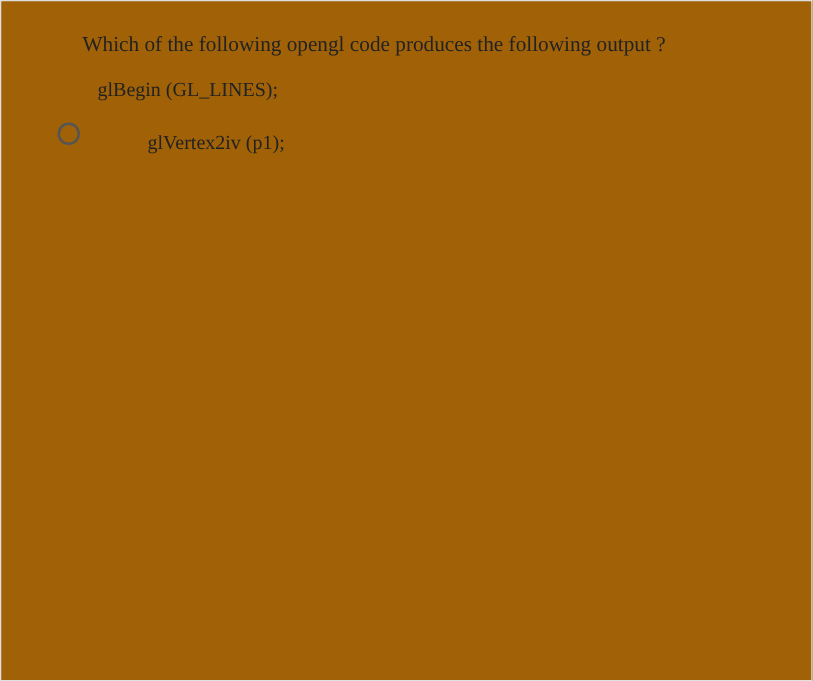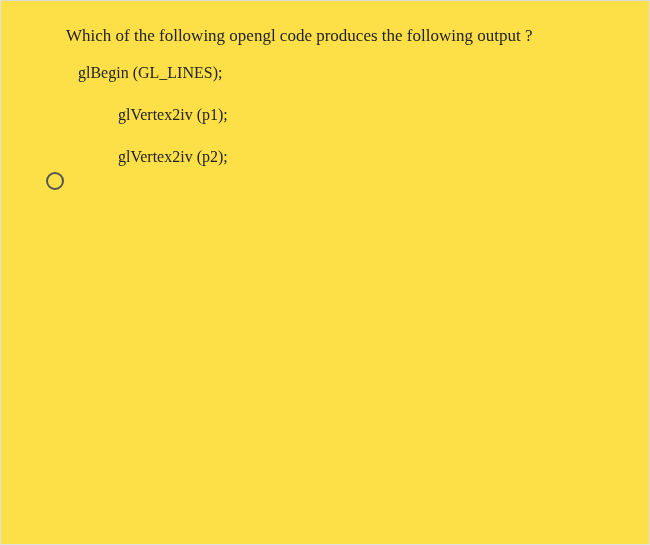--- a/index.html
+++ b/index.html
@@ -8,21 +8,21 @@
       box-sizing: border-box;
     }
     body {
       font-family: Georgia, 'Times New Roman', serif;
       background: #f5f5f5;
       width: 650px;
       height: 545px;
       overflow: hidden;
     }
     .card {
-      background: #fde047;
+      background: #a16207;
       border: 1px solid #e0e0e0;
       border-top: 1px solid #ddd;
       margin: 0;
       padding: 25px 40px 20px 65px;
       height: 100%;
     }
     .question-text {
       font-size: 17px;
       color: #222;
       margin-bottom: 18px;
@@ -34,21 +34,21 @@
       margin-left: 40px;
       margin-bottom: 20px;
       position: relative;
     }
     .diagram-container svg {
       width: 100%;
       height: 100%;
     }
     .option-row {
       display: flex;
-      align-items: flex-end;
+      align-items: center;
       gap: 14px;
       margin-left: -20px;
     }
     .radio {
       width: 18px;
       height: 18px;
       border: 2px solid #555;
       border-radius: 50%;
       flex-shrink: 0;
       margin-top: 2px;
@@ -77,16 +77,15 @@
 
 <div class="card">
   <div class="question-text">Which of the following opengl code produces the following output ?</div>
 
 
   <div class="option-row">
     <div class="radio"></div>
     <div class="option-content">
       <div class="code-line">glBegin (GL_LINES);</div>
       <div class="code-line indent">glVertex2iv (p1);</div>
-      <div class="code-line indent">glVertex2iv (p2);</div>
     </div>
   </div>
 </div>
 
 </body></html>

